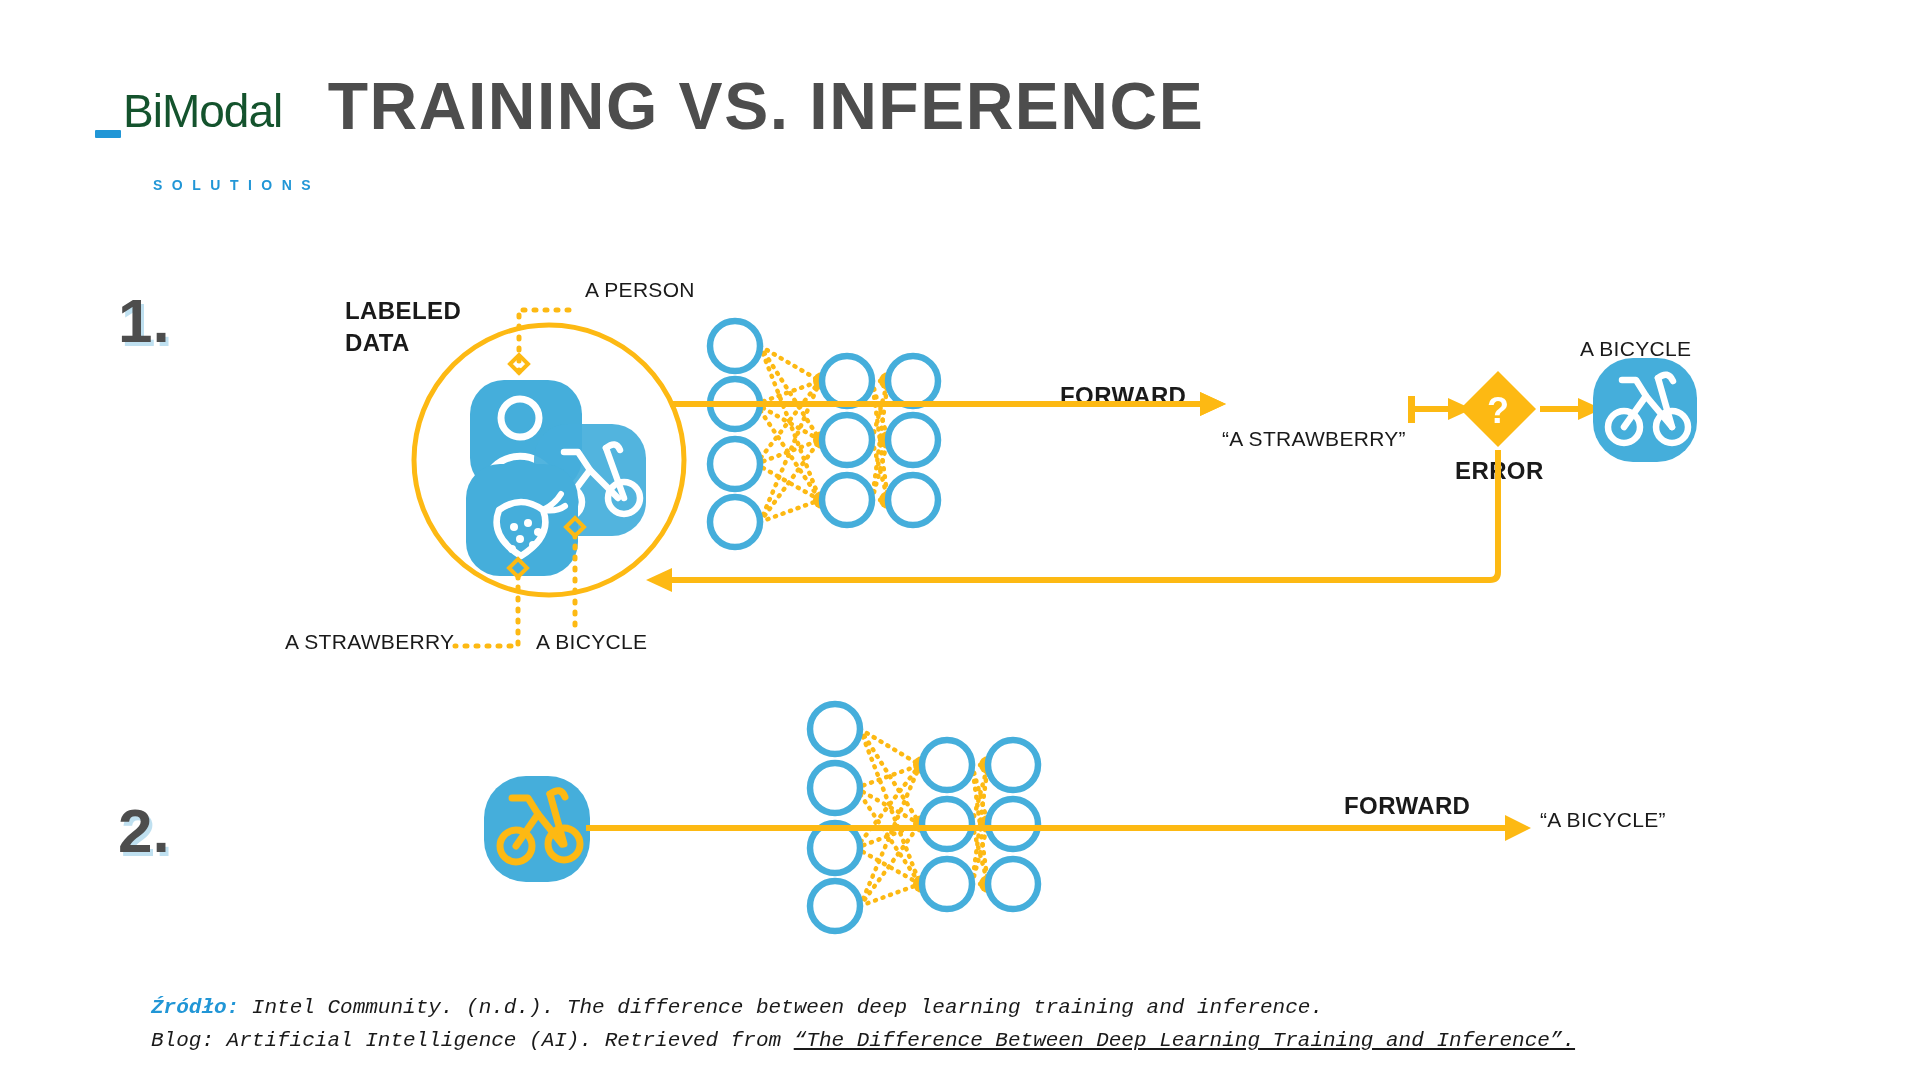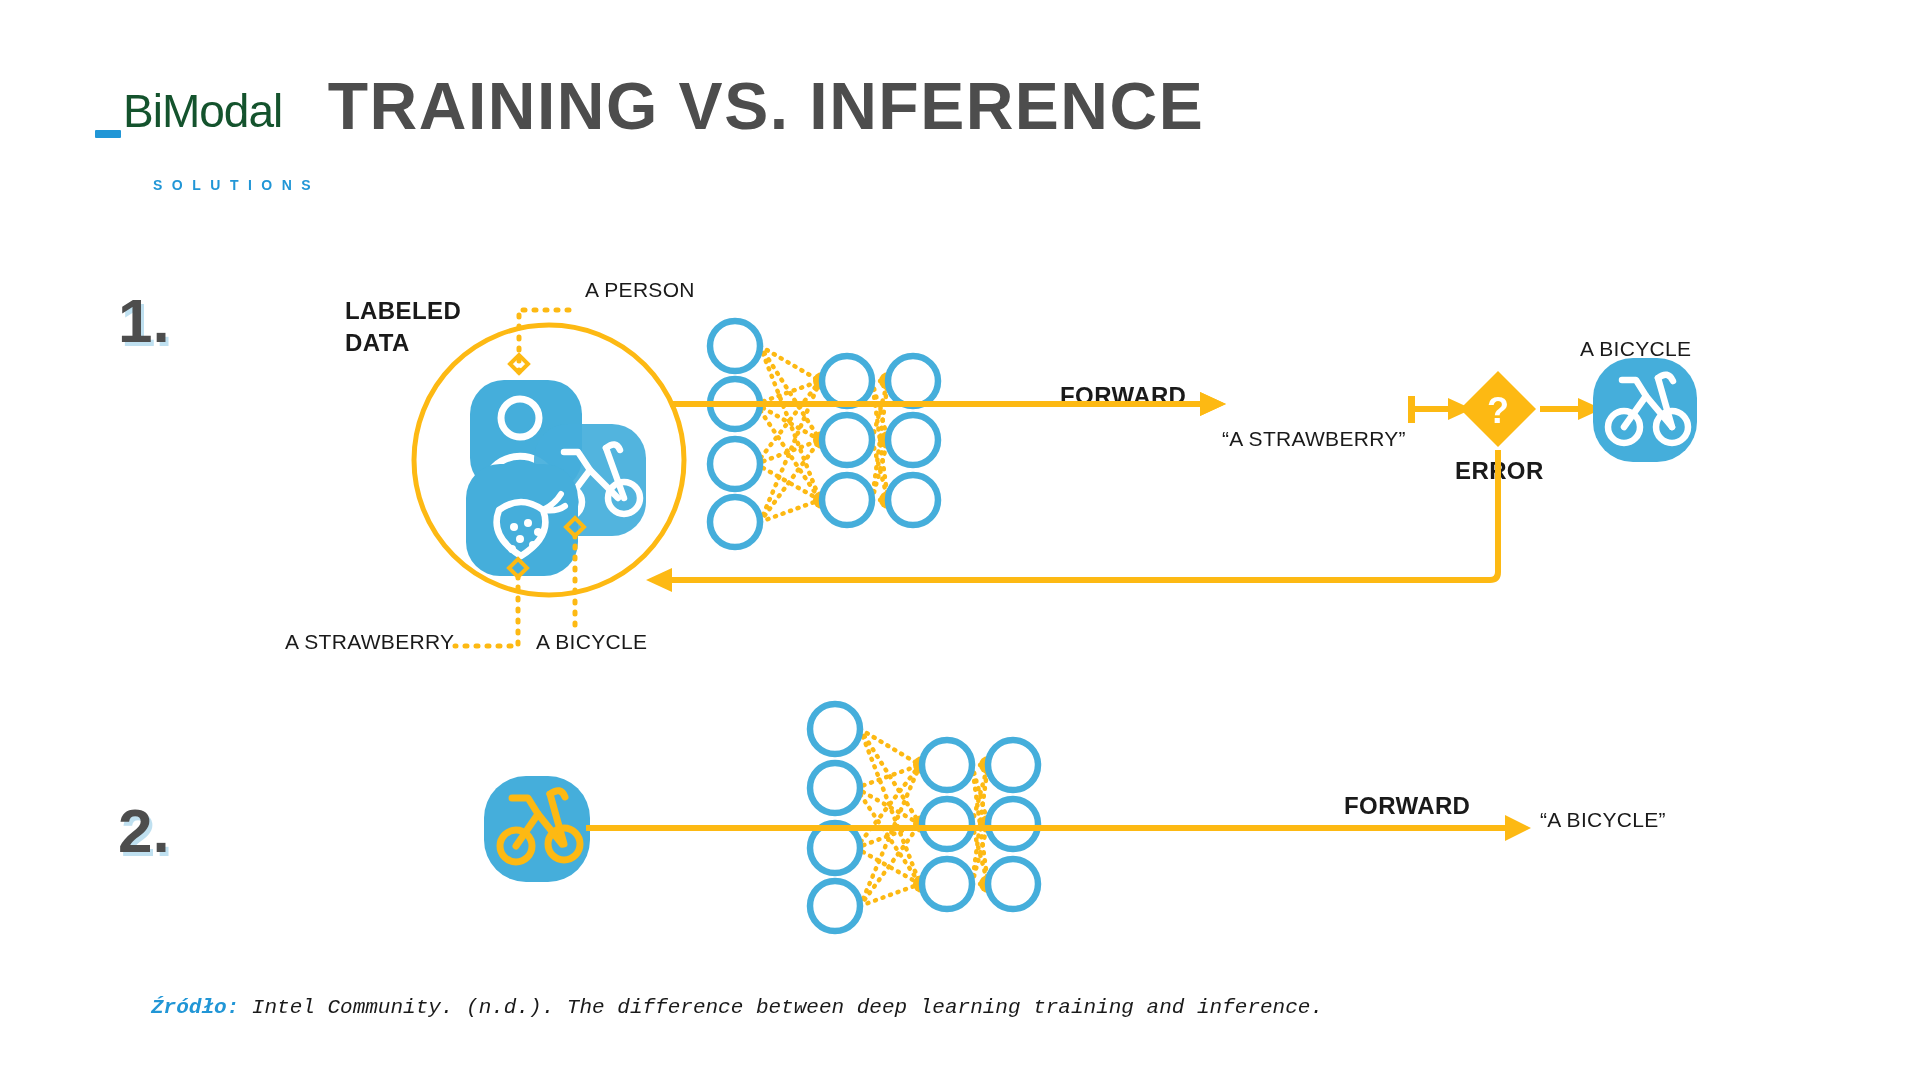--- a/index.html
+++ b/index.html
@@ -339,13 +339,16 @@
       <line x1="586" y1="828" x2="1520" y2="828" stroke="#FDB913" stroke-width="6"></line>
       <path d="M1505,815 L1531,828 L1505,841 Z" fill="#FDB913"></path>
     </g>
   </g>
 </svg>
 
 <div class="abs" id="source">
   <div>
     <span id="source-label">Źródło:</span><span> Intel Community. (n.d.). The difference between deep learning training and inference.</span>
   </div>
+  <div>
+    <span>Blog: Artificial Intelligence (AI). Retrieved from </span><span id="source-link">“The Difference Between Deep Learning Training and Inference”.</span>
+  </div>
 </div>
 
 </body></html>

